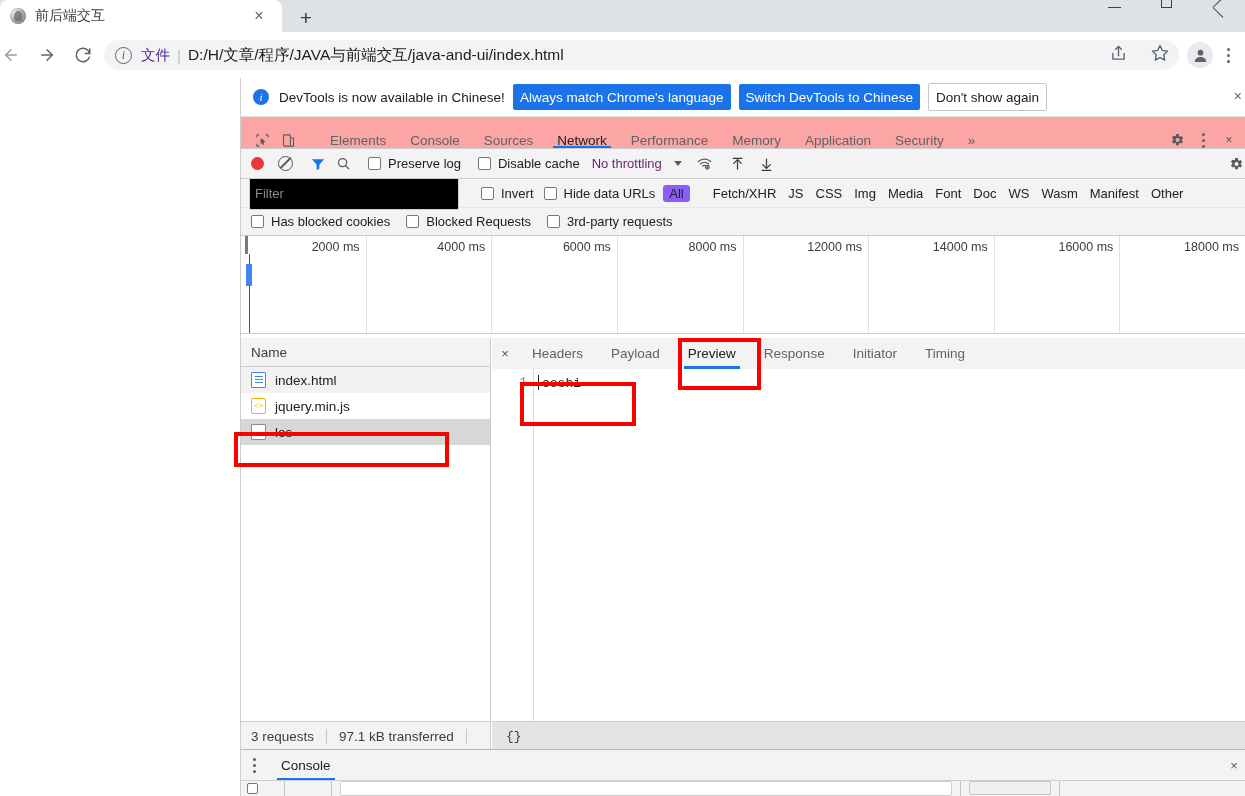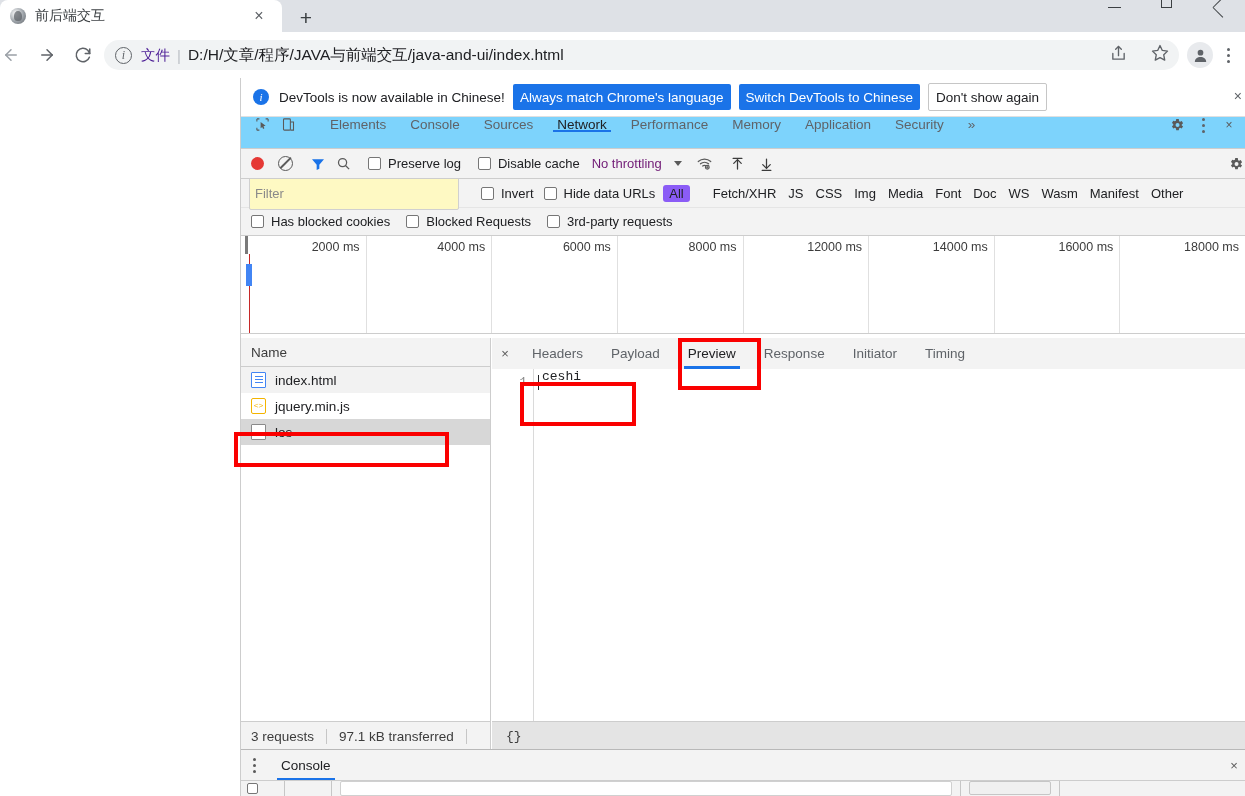--- a/index.html
+++ b/index.html
@@ -140,22 +140,22 @@
   }
   .notif-btn.primary { background: #1a73e8; color: #ffffff; }
   .notif-btn.secondary { background: #ffffff; color: #202124; border: 1px solid #c6c6c6; }
   .notif-close {
     position: absolute; right: 4px; top: 11px; color: #5f6368;
     font-size: 14px; line-height: 1;
   }
 
   
   .dt-tabbar {
-    height: 31px; background: #7dd3fc; border-bottom: 1px solid #cdcdcd;
-    display: flex; align-items: flex-start; position: relative;
+    height: 31px; background: #fca5a5; border-bottom: 1px solid #cdcdcd;
+    display: flex; align-items: flex-end; position: relative;
   }
   .dt-tool {
     width: 26px; display: flex; align-items: center; justify-content: center;
     color: #5a5a5a;
   }
   .dt-tool.first { margin-left: 8px; }
   .vsep { width: 1px; background: #cdcdcd; margin: 6px 8px; }
   .dt-tab {
     padding: 0 12px; display: flex; align-items: center;
     font-size: 13.5px; color: #5f6368; white-space: nowrap; position: relative;
@@ -192,21 +192,21 @@
   .ctrl-item { display: flex; align-items: center; gap: 7px; font-size: 13px; color: #202124; }
   .throttle { font-size: 13px; color: #701a75; }
   .caret { width: 0; height: 0; border-left: 4.5px solid transparent; border-right: 4.5px solid transparent; border-top: 5.5px solid #5a5a5a; }
 
   
   .filter-row {
     height: 29px; background: #f3f3f3; border-bottom: 1px solid #e5e5e5;
     display: flex; align-items: center; padding-left: 8px; box-sizing: border-box;
   }
   .filter-input {
-    width: 210px; height: 19px; background: #fef9c3; border: 1px solid #d0d0d0;
+    width: 210px; height: 19px; background: #000000; border: 1px solid #d0d0d0;
     border-radius: 2px; font-size: 13px; color: #8a8a8a; padding: 16px 5px;
     display: flex; align-items: center; box-sizing: border-box;
   }
   .ftype {
     font-size: 13px; color: #202124; padding: 1px 6px; border-radius: 3px;
     white-space: nowrap; cursor: pointer;
   }
   .ftype.active { background: #8b5cf6; }
 
   
@@ -310,21 +310,21 @@
   }
   .gutter {
     position: absolute; left: 0; top: 0; bottom: 0; width: 42px;
     border-right: 1px solid #dadada; box-sizing: border-box;
   }
   .gutter-num {
     position: absolute; right: 6px; top: 7px; font-family: "Liberation Mono", monospace;
     font-size: 12.5px; color: #8a8a8a;
   }
   .code-line {
-    position: absolute; left: 50px; top: 0;
+    position: absolute; left: 50px; top: 7px;
     font-family: "Liberation Mono", monospace; font-size: 13px; color: #202124;
     white-space: pre;
   }
   .caret-bar {
     position: absolute; left: 46px; top: 6px; width: 1px; height: 15px; background: #202124;
   }
   .detail-status {
     position: absolute; left: 0; right: 0; bottom: 0; height: 29px;
     background: #e4e4e4; border-top: 1px solid #cdcdcd;
     display: flex; align-items: center; padding-left: 14px; box-sizing: border-box;

